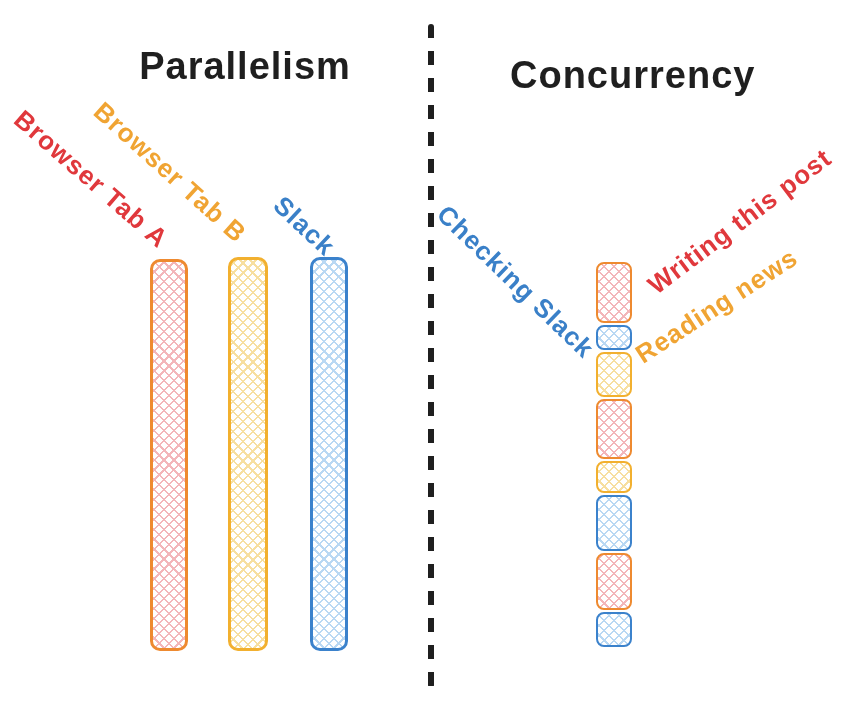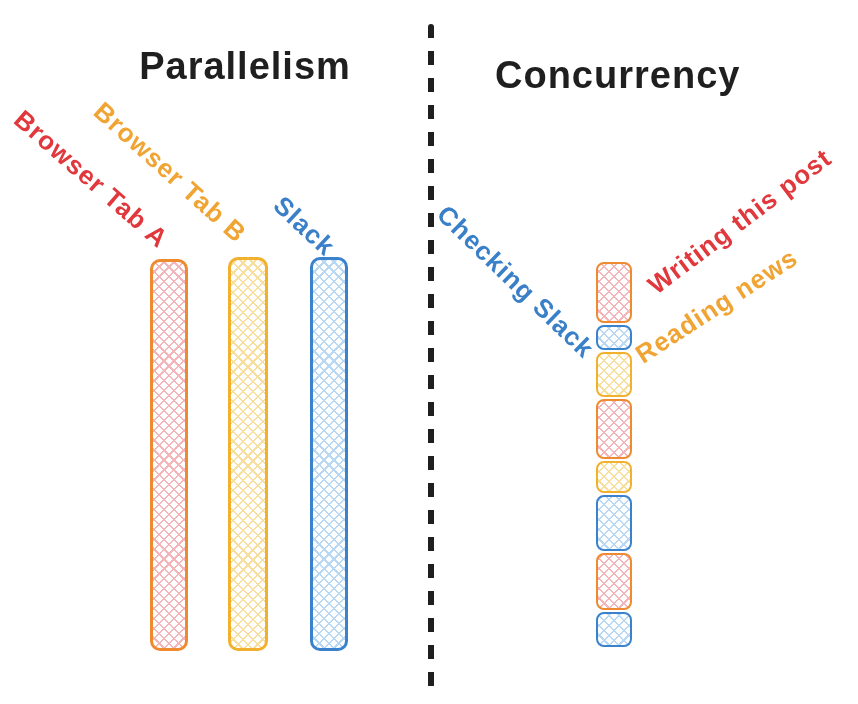--- a/index.html
+++ b/index.html
@@ -15,21 +15,21 @@
   .title {
     position: absolute;
     font-size: 38px;
     font-weight: 700;
     letter-spacing: 1px;
     color: #1f1f1f;
     text-align: center;
     white-space: nowrap;
   }
   #title-parallelism { left: 122px; top: 45px; width: 246px; }
-  #title-concurrency { left: 495px; top: 54px; width: 242px; }
+  #title-concurrency { left: 510px; top: 54px; width: 242px; }
 
   .label {
     position: absolute;
     font-size: 26px;
     font-weight: 700;
     letter-spacing: 1px;
     color: var(--text);
     white-space: nowrap;
     transform-origin: 0 0;
   }

